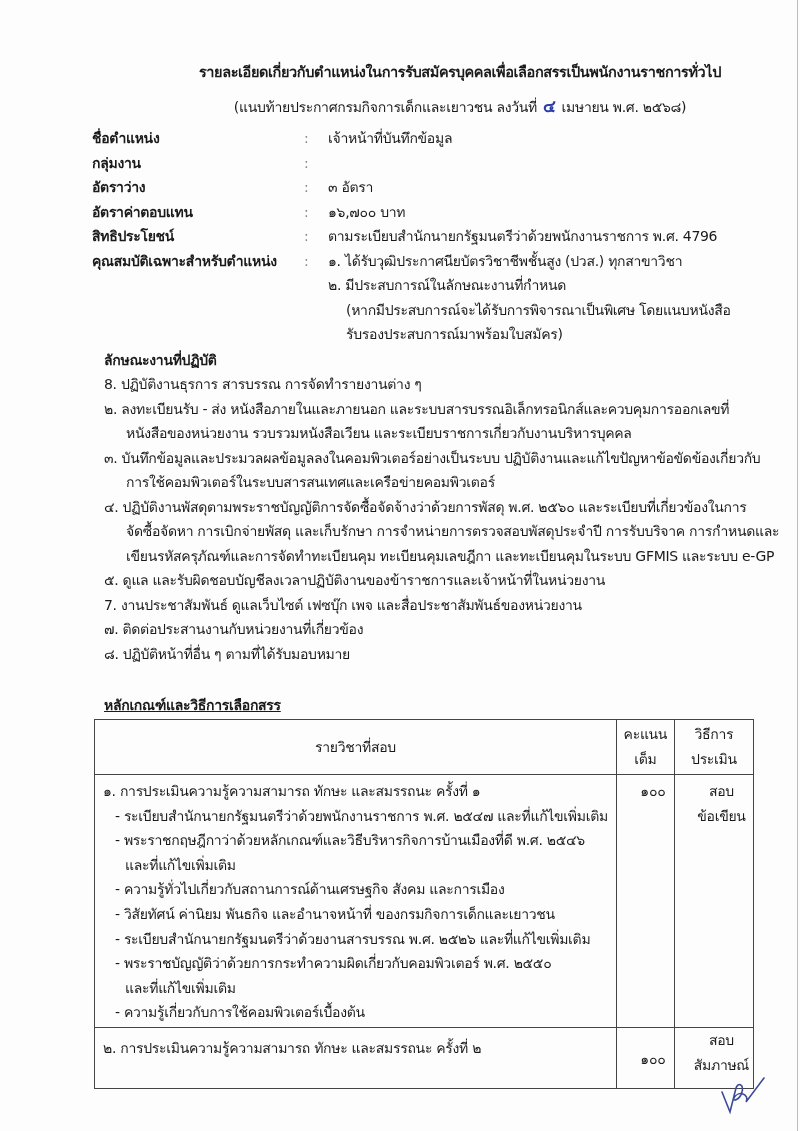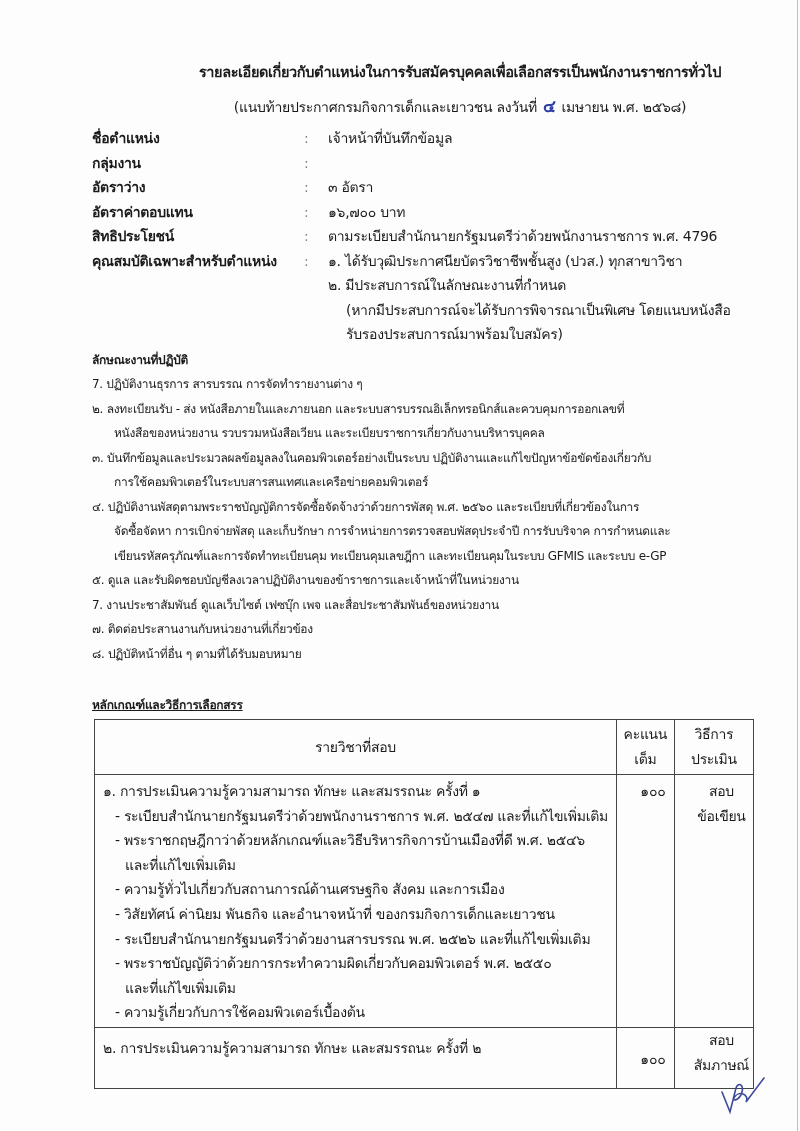--- a/index.html
+++ b/index.html
@@ -13,21 +13,21 @@
   .hand { color: #2c3fa8; font-weight: bold; font-size: 17px; margin: 0 6px; }
 
   .info { position: absolute; left: 92px; top: 126px; width: 680px; }
   .info-row { display: flex; line-height: 24.5px; font-size: 14px; }
   .info-label { width: 212px; font-weight: bold; white-space: nowrap; letter-spacing: -0.3px; }
   .info-colon { width: 24px; color: #888; }
   .info-value { flex: 1; white-space: nowrap; letter-spacing: -0.3px; }
   .info-value .sub { display: block; }
   .info-value .indent { padding-left: 18px; }
 
-  .section { position: absolute; left: 92px; width: 680px; font-size: 12px; letter-spacing: -0.3px; }
+  .section { position: absolute; left: 104px; width: 680px; font-size: 14px; letter-spacing: -0.3px; }
   .sec-head { font-weight: bold; line-height: 24px; }
   .duty { line-height: 24.5px; white-space: nowrap; }
   .duty .cont { display: block; padding-left: 22px; }
   .crit-head { font-weight: bold; text-decoration: underline; line-height: 24px; }
 
   table.exam {
     position: absolute; left: 94px; top: 719px; width: 660px; border-collapse: collapse;
     font-size: 14px; letter-spacing: -0.3px;
   }
   table.exam td, table.exam th { border: 1.2px solid #444; vertical-align: top; }
@@ -85,21 +85,21 @@
       <span class="sub">๑. ได้รับวุฒิประกาศนียบัตรวิชาชีพชั้นสูง (ปวส.) ทุกสาขาวิชา</span>
       <span class="sub">๒. มีประสบการณ์ในลักษณะงานที่กำหนด</span>
       <span class="sub indent">(หากมีประสบการณ์จะได้รับการพิจารณาเป็นพิเศษ โดยแนบหนังสือ</span>
       <span class="sub indent">รับรองประสบการณ์มาพร้อมใบสมัคร)</span>
     </div>
   </div>
 </div>
 
 <div class="section" style="top:348px;">
   <div class="sec-head">ลักษณะงานที่ปฏิบัติ</div>
-  <div class="duty"><span>7. ปฏิบัติงานธุรการ สารบรรณ การจัดทำรายงานต่าง ๆ</span></div>
+  <div class="duty"><span>8. ปฏิบัติงานธุรการ สารบรรณ การจัดทำรายงานต่าง ๆ</span></div>
   <div class="duty"><span>๒. ลงทะเบียนรับ - ส่ง หนังสือภายในและภายนอก และระบบสารบรรณอิเล็กทรอนิกส์และควบคุมการออกเลขที่</span><span class="cont">หนังสือของหน่วยงาน รวบรวมหนังสือเวียน และระเบียบราชการเกี่ยวกับงานบริหารบุคคล</span></div>
   <div class="duty"><span>๓. บันทึกข้อมูลและประมวลผลข้อมูลลงในคอมพิวเตอร์อย่างเป็นระบบ ปฏิบัติงานและแก้ไขปัญหาข้อขัดข้องเกี่ยวกับ</span><span class="cont">การใช้คอมพิวเตอร์ในระบบสารสนเทศและเครือข่ายคอมพิวเตอร์</span></div>
   <div class="duty"><span>๔. ปฏิบัติงานพัสดุตามพระราชบัญญัติการจัดซื้อจัดจ้างว่าด้วยการพัสดุ พ.ศ. ๒๕๖๐ และระเบียบที่เกี่ยวข้องในการ</span><span class="cont">จัดซื้อจัดหา การเบิกจ่ายพัสดุ และเก็บรักษา การจำหน่ายการตรวจสอบพัสดุประจำปี การรับบริจาค การกำหนดและ</span><span class="cont">เขียนรหัสครุภัณฑ์และการจัดทำทะเบียนคุม ทะเบียนคุมเลขฎีกา และทะเบียนคุมในระบบ GFMIS และระบบ e-GP</span></div>
   <div class="duty"><span>๕. ดูแล และรับผิดชอบบัญชีลงเวลาปฏิบัติงานของข้าราชการและเจ้าหน้าที่ในหน่วยงาน</span></div>
   <div class="duty"><span>7. งานประชาสัมพันธ์ ดูแลเว็บไซต์ เฟซบุ๊ก เพจ และสื่อประชาสัมพันธ์ของหน่วยงาน</span></div>
   <div class="duty"><span>๗. ติดต่อประสานงานกับหน่วยงานที่เกี่ยวข้อง</span></div>
   <div class="duty"><span>๘. ปฏิบัติหน้าที่อื่น ๆ ตามที่ได้รับมอบหมาย</span></div>
 </div>
 
 <div class="section" style="top:693px;">

